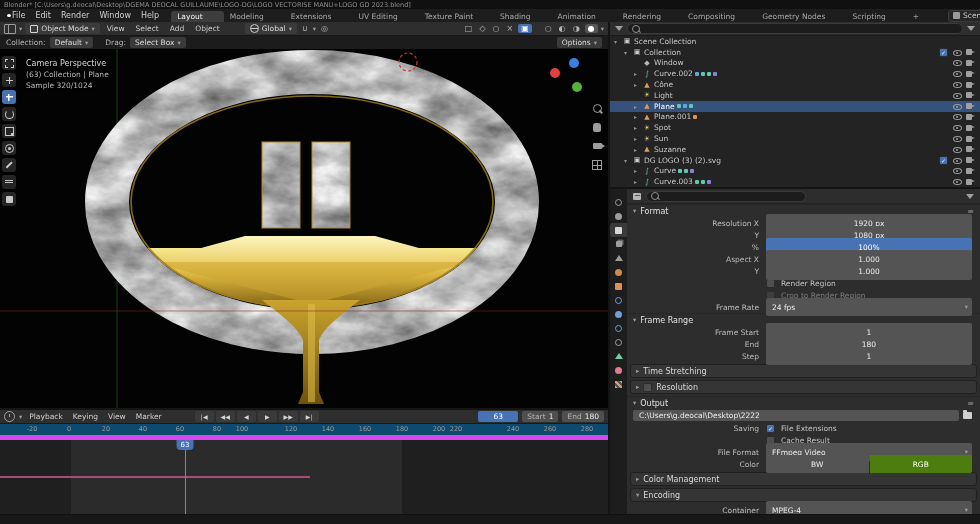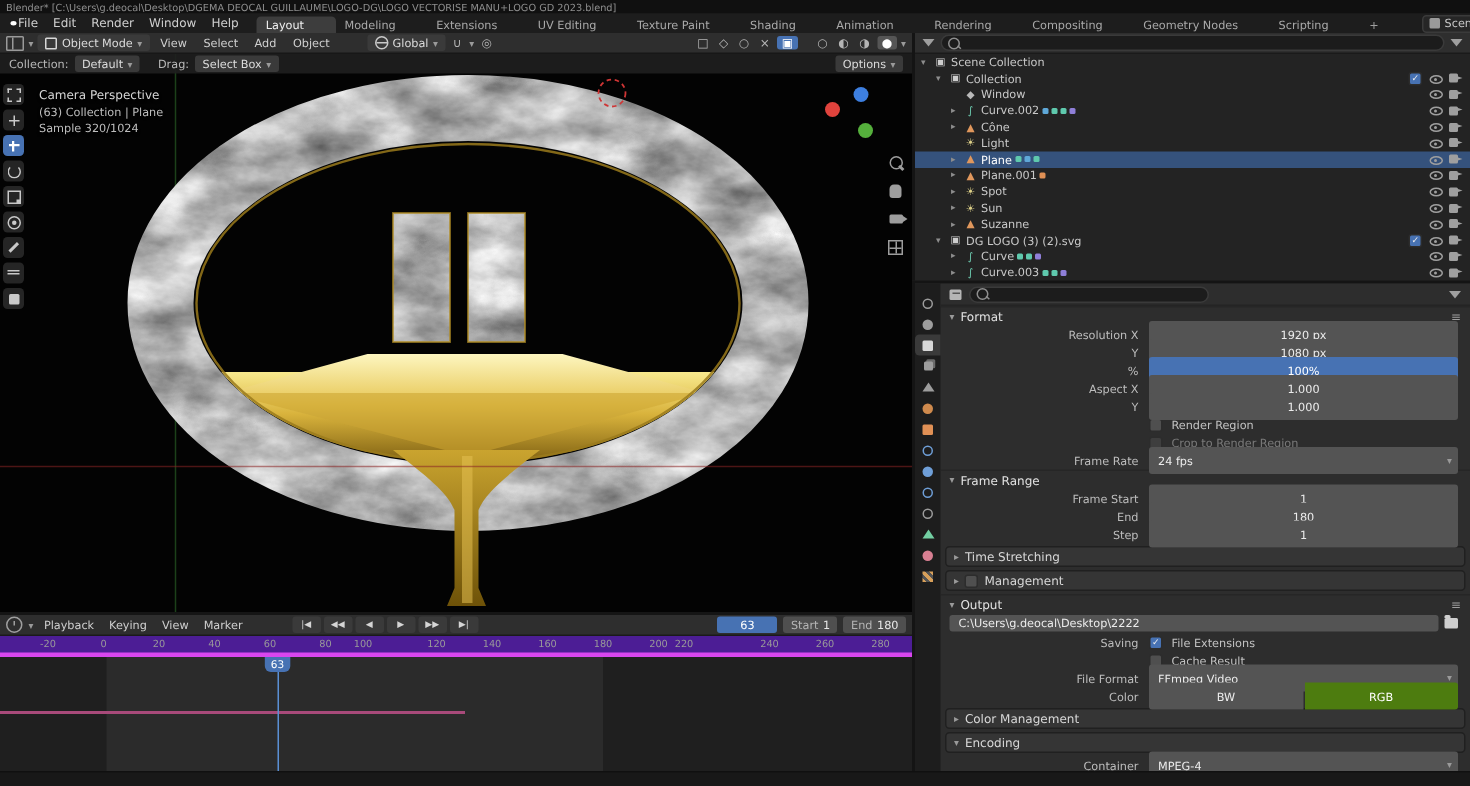--- a/index.html
+++ b/index.html
@@ -70,21 +70,21 @@
   #timeline{position:absolute;left:0;top:408px;width:608px;height:106px;background:#212121;border-top:2px solid #151515;box-sizing:border-box}
   #tl-head{height:13px;background:#2e2e2e;display:flex;align-items:center;gap:4px;padding:0 4px;border-bottom:1px solid #1a1a1a}
   .clock{width:9px;height:9px;border:1px solid #9f9f9f;border-radius:50%;position:relative}
   .clock::after{content:"";position:absolute;left:4px;top:1.5px;width:1px;height:3px;background:#9f9f9f}
   .tl-menu{color:#cfcfcf;font-size:7.5px;padding:0 3px}
   .transport{display:flex;gap:2px;margin-left:26px}
   .tpb{background:#3a3a3a;border-radius:2px;min-width:15px;height:11px;display:flex;align-items:center;justify-content:center;color:#d5d5d5;font-size:6px;padding:0 2px}
   .framefld{background:#4772b3;color:#fff;border-radius:2px;height:11px;min-width:40px;display:flex;align-items:center;justify-content:center;font-size:7.5px}
   .rangefld{background:#4f4f4f;color:#e8e8e8;border-radius:2px;height:11px;padding:0 5px;display:flex;align-items:center;gap:3px;font-size:7.5px}
   .rangefld .lab{color:#b5b5b5}
-  #tl-ruler{position:relative;height:11px;background:#4c1d95;border-bottom:3px solid #d946ef}
+  #tl-ruler{position:relative;height:11px;background:#0c4a6e;border-bottom:5px solid #d946ef}
   .tick{position:absolute;top:1px;transform:translateX(-50%);color:#9a9a9a;font-size:6.5px}
   #tl-body{position:relative;height:78px;background:#1f1f1f;overflow:hidden}
   #tl-range{position:absolute;left:71px;width:331px;top:0;bottom:0;background:#2b2b2b}
   #playhead{position:absolute;left:185px;top:0;bottom:0;width:1px;background:#5a8fd4}
   #ph-badge{position:absolute;left:185px;top:0;transform:translateX(-50%);background:#4772b3;color:#fff;border-radius:0 0 4px 4px;font-size:7px;padding:0 4px;height:10px;display:flex;align-items:center}
   #chan-line{position:absolute;left:0;top:36px;width:310px;height:2px;background:#a84a7a}
   
   #statusbar{position:absolute;left:0;top:514px;width:980px;height:10px;background:#181818;border-top:1px solid #101010}
   
   #outliner{position:absolute;left:608px;top:22px;width:372px;height:165px;background:#232323;border-left:2px solid #141414;box-sizing:border-box}
@@ -683,21 +683,21 @@
           </span>
         </div>
 
       <div class="pcol">
         <span class="caret">▸</span>
         <span>Time Stretching</span>
       </div>
       <div class="pcol">
         <span class="caret">▸</span>
         <span class="ic-chk" style="margin:0"></span>
-        <span>Management</span>
+        <span>Resolution</span>
       </div>
 
       <div class="phead">
         <span class="caret">▾</span>
         <span>Output</span>
         <span class="grow"></span>
         <span class="hmenu">≡</span>
       </div>
       <div class="pathrow">
         <span class="fld dd" style="height:11px">

